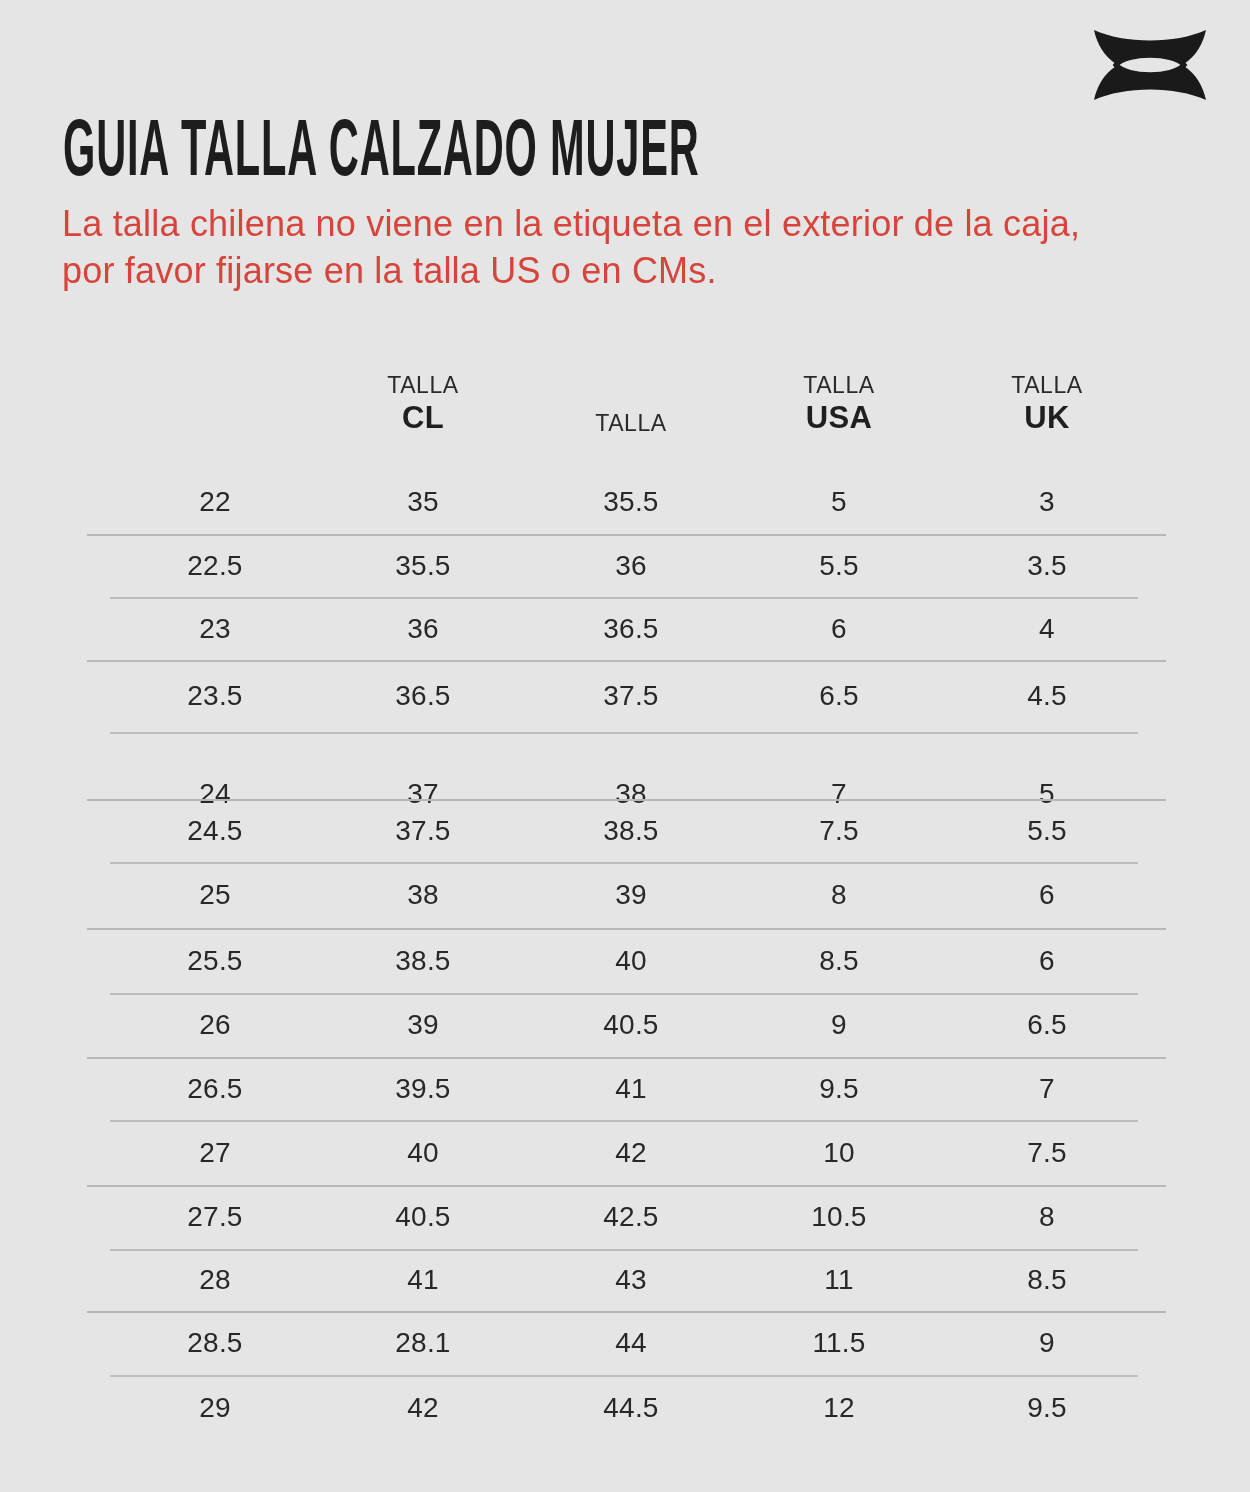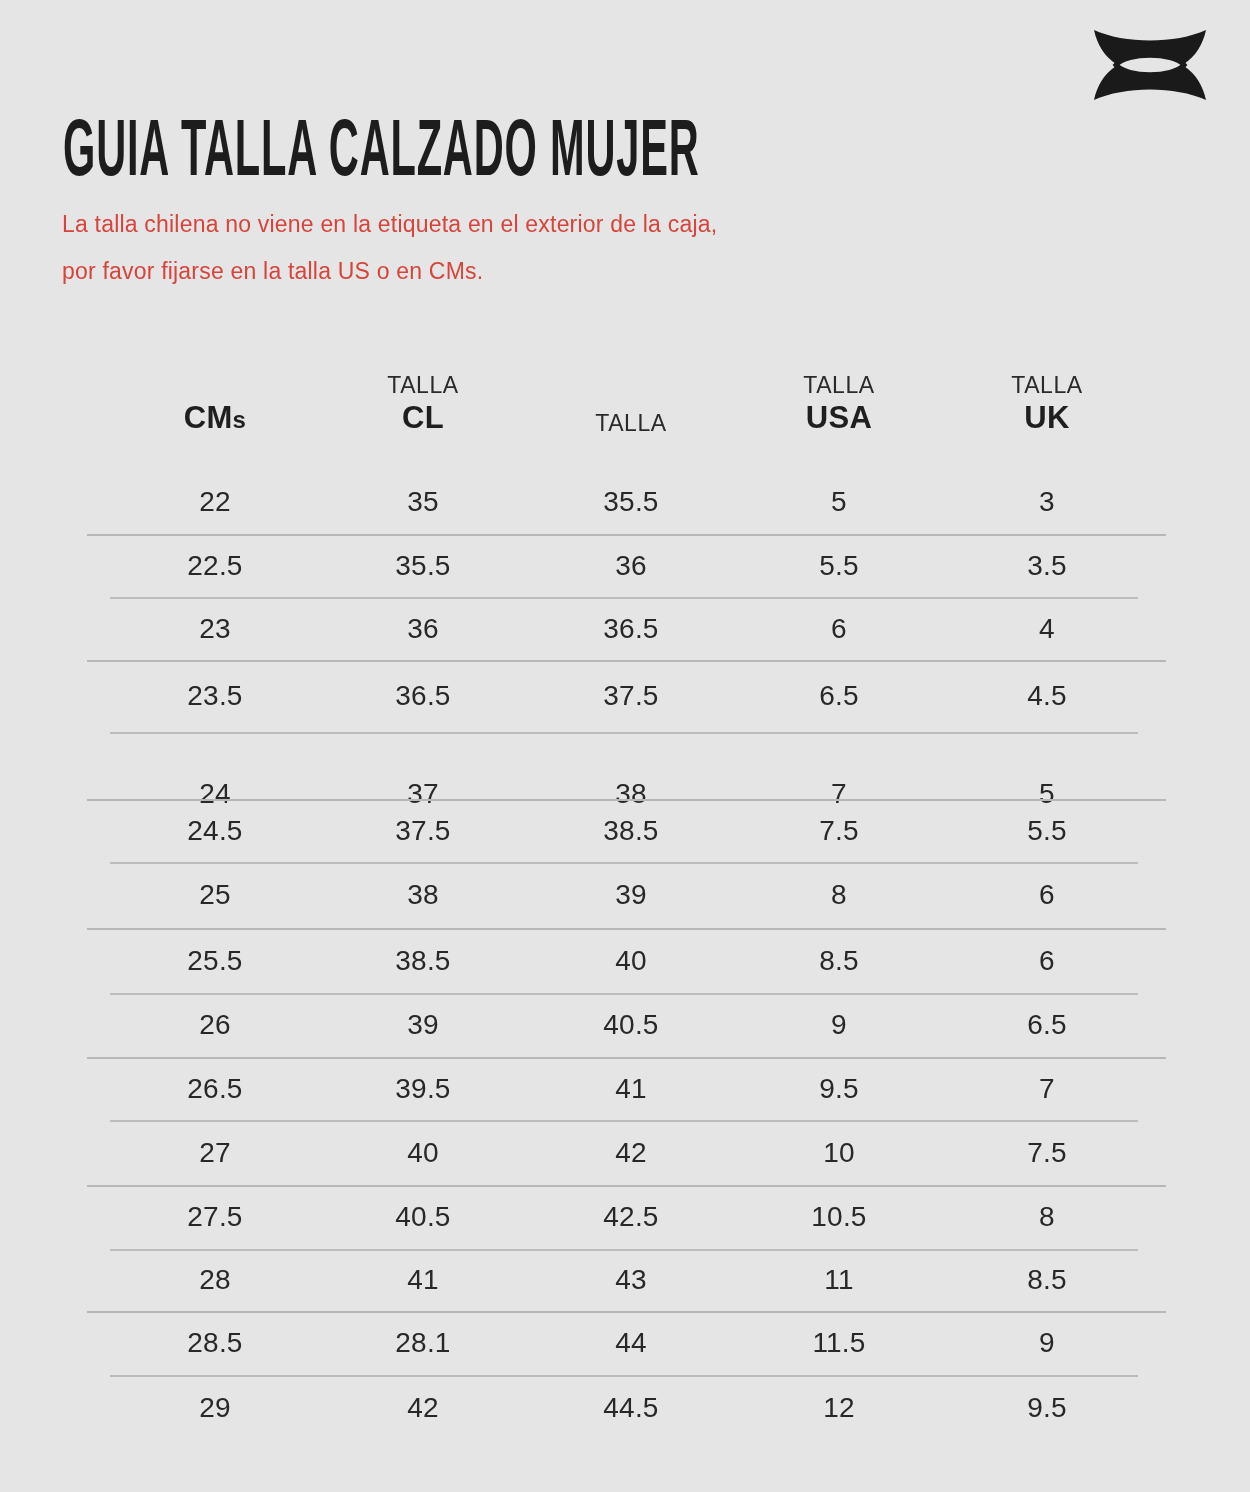--- a/index.html
+++ b/index.html
@@ -21,21 +21,21 @@
     white-space:nowrap;
   }
   .title-inner{
     display:inline-block;transform:scaleX(0.52);transform-origin:0 50%;
     letter-spacing:1.5px;
   }
 
   
   .note{
     position:absolute;left:62px;margin:0;
-    font-size:23px;line-height:34px;color:#d6443b;white-space:nowrap;
+    font-size:36px;line-height:34px;color:#d6443b;white-space:nowrap;
     letter-spacing:0.2px;
   }
   .note.l1{top:207px;}
   .note.l2{top:254px;}
 
   
   .thead{
     position:absolute;left:111px;top:370px;width:1040px;
     display:grid;grid-template-columns:repeat(5,208px);
     text-align:center;
@@ -82,21 +82,20 @@
   </div>
 
   <h1 class="title"><span class="title-inner">GUIA TALLA CALZADO MUJER</span></h1>
 
   <p class="note l1">La talla chilena no viene en la etiqueta en el exterior de la caja,</p>
   <p class="note l2">por favor fijarse en la talla US o en CMs.</p>
 
   <div class="thead">
     <div class="hcell">
       <div class="htop"></div>
-      <div class="hbot"><span>CM</span><span class="hsuf">s</span></div>
     </div>
     <div class="hcell">
       <div class="htop">TALLA</div>
       <div class="hbot"><span>CL</span><span class="hsuf"></span></div>
     </div>
     <div class="hcell">
       <div class="htop">TALLA</div>
     </div>
     <div class="hcell">
       <div class="htop">TALLA</div>

